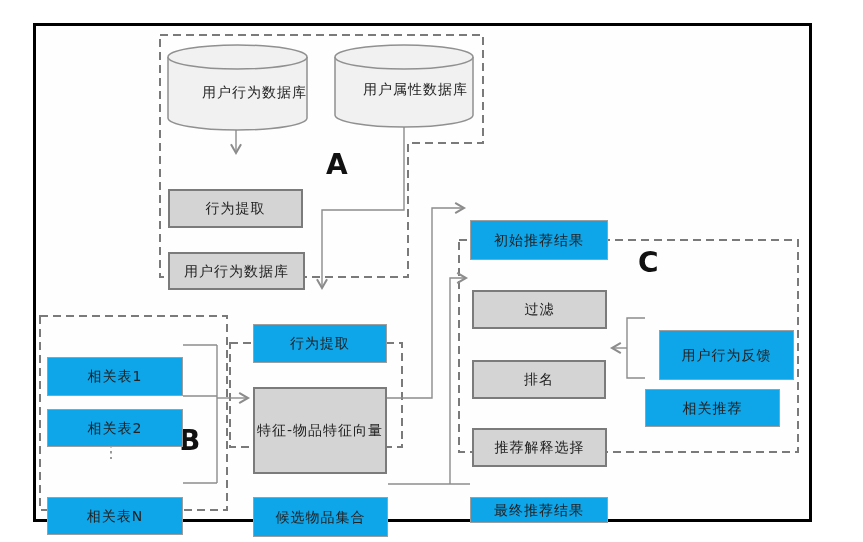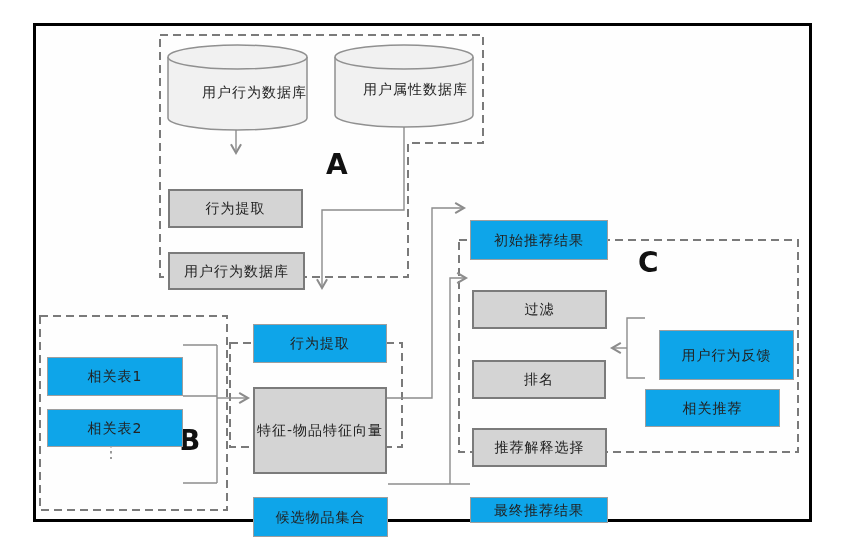--- a/index.html
+++ b/index.html
@@ -107,20 +107,23 @@
   <div class="node light" style="left:253px;top:465px;width:135px;height:40px">
     <span>候选物品集合</span>
   </div>
 
   <div class="node light" style="left:47px;top:325px;width:136px;height:39px">
     <span>相关表1</span>
   </div>
   <div class="node light" style="left:47px;top:377px;width:136px;height:38px">
     <span>相关表2</span>
   </div>
+  <div class="node light" style="left:47px;top:465px;width:136px;height:38px">
+    <span>相关表N</span>
+  </div>
 
   <div class="node light" style="left:470px;top:188px;width:138px;height:40px">
     <span>初始推荐结果</span>
   </div>
   <div class="node dark" style="left:472px;top:258px;width:135px;height:39px">
     <span>过滤</span>
   </div>
   <div class="node dark" style="left:472px;top:328px;width:134px;height:39px">
     <span>排名</span>
   </div>

